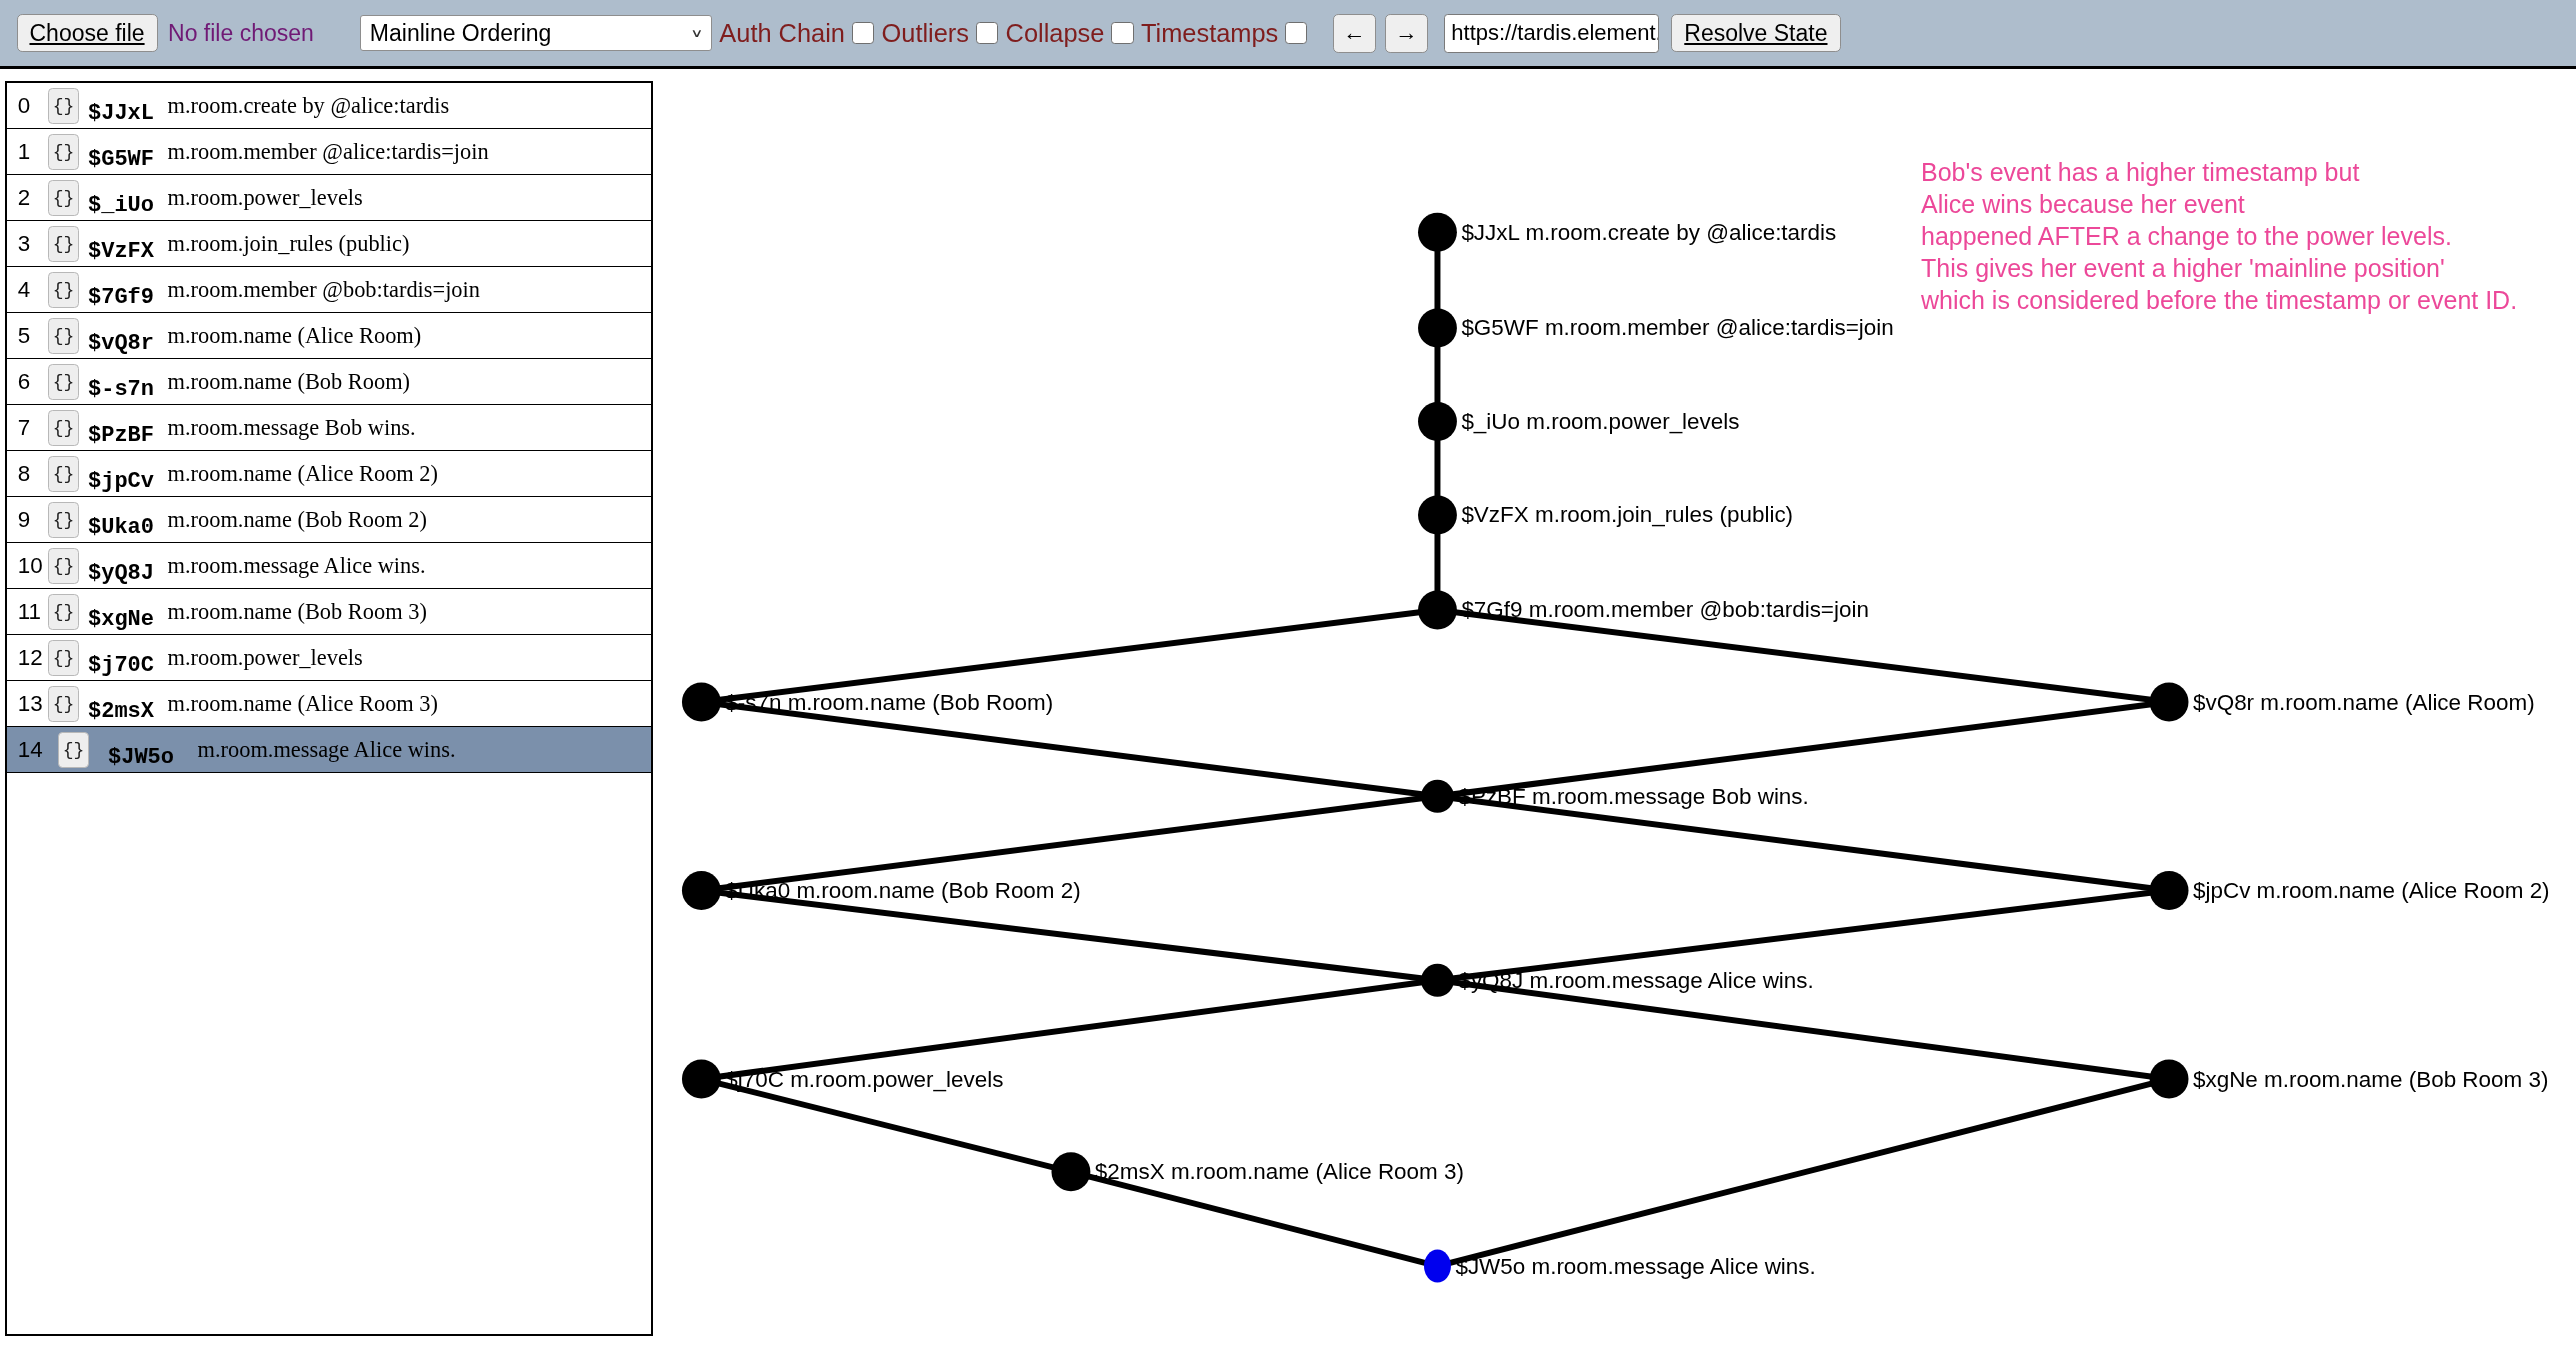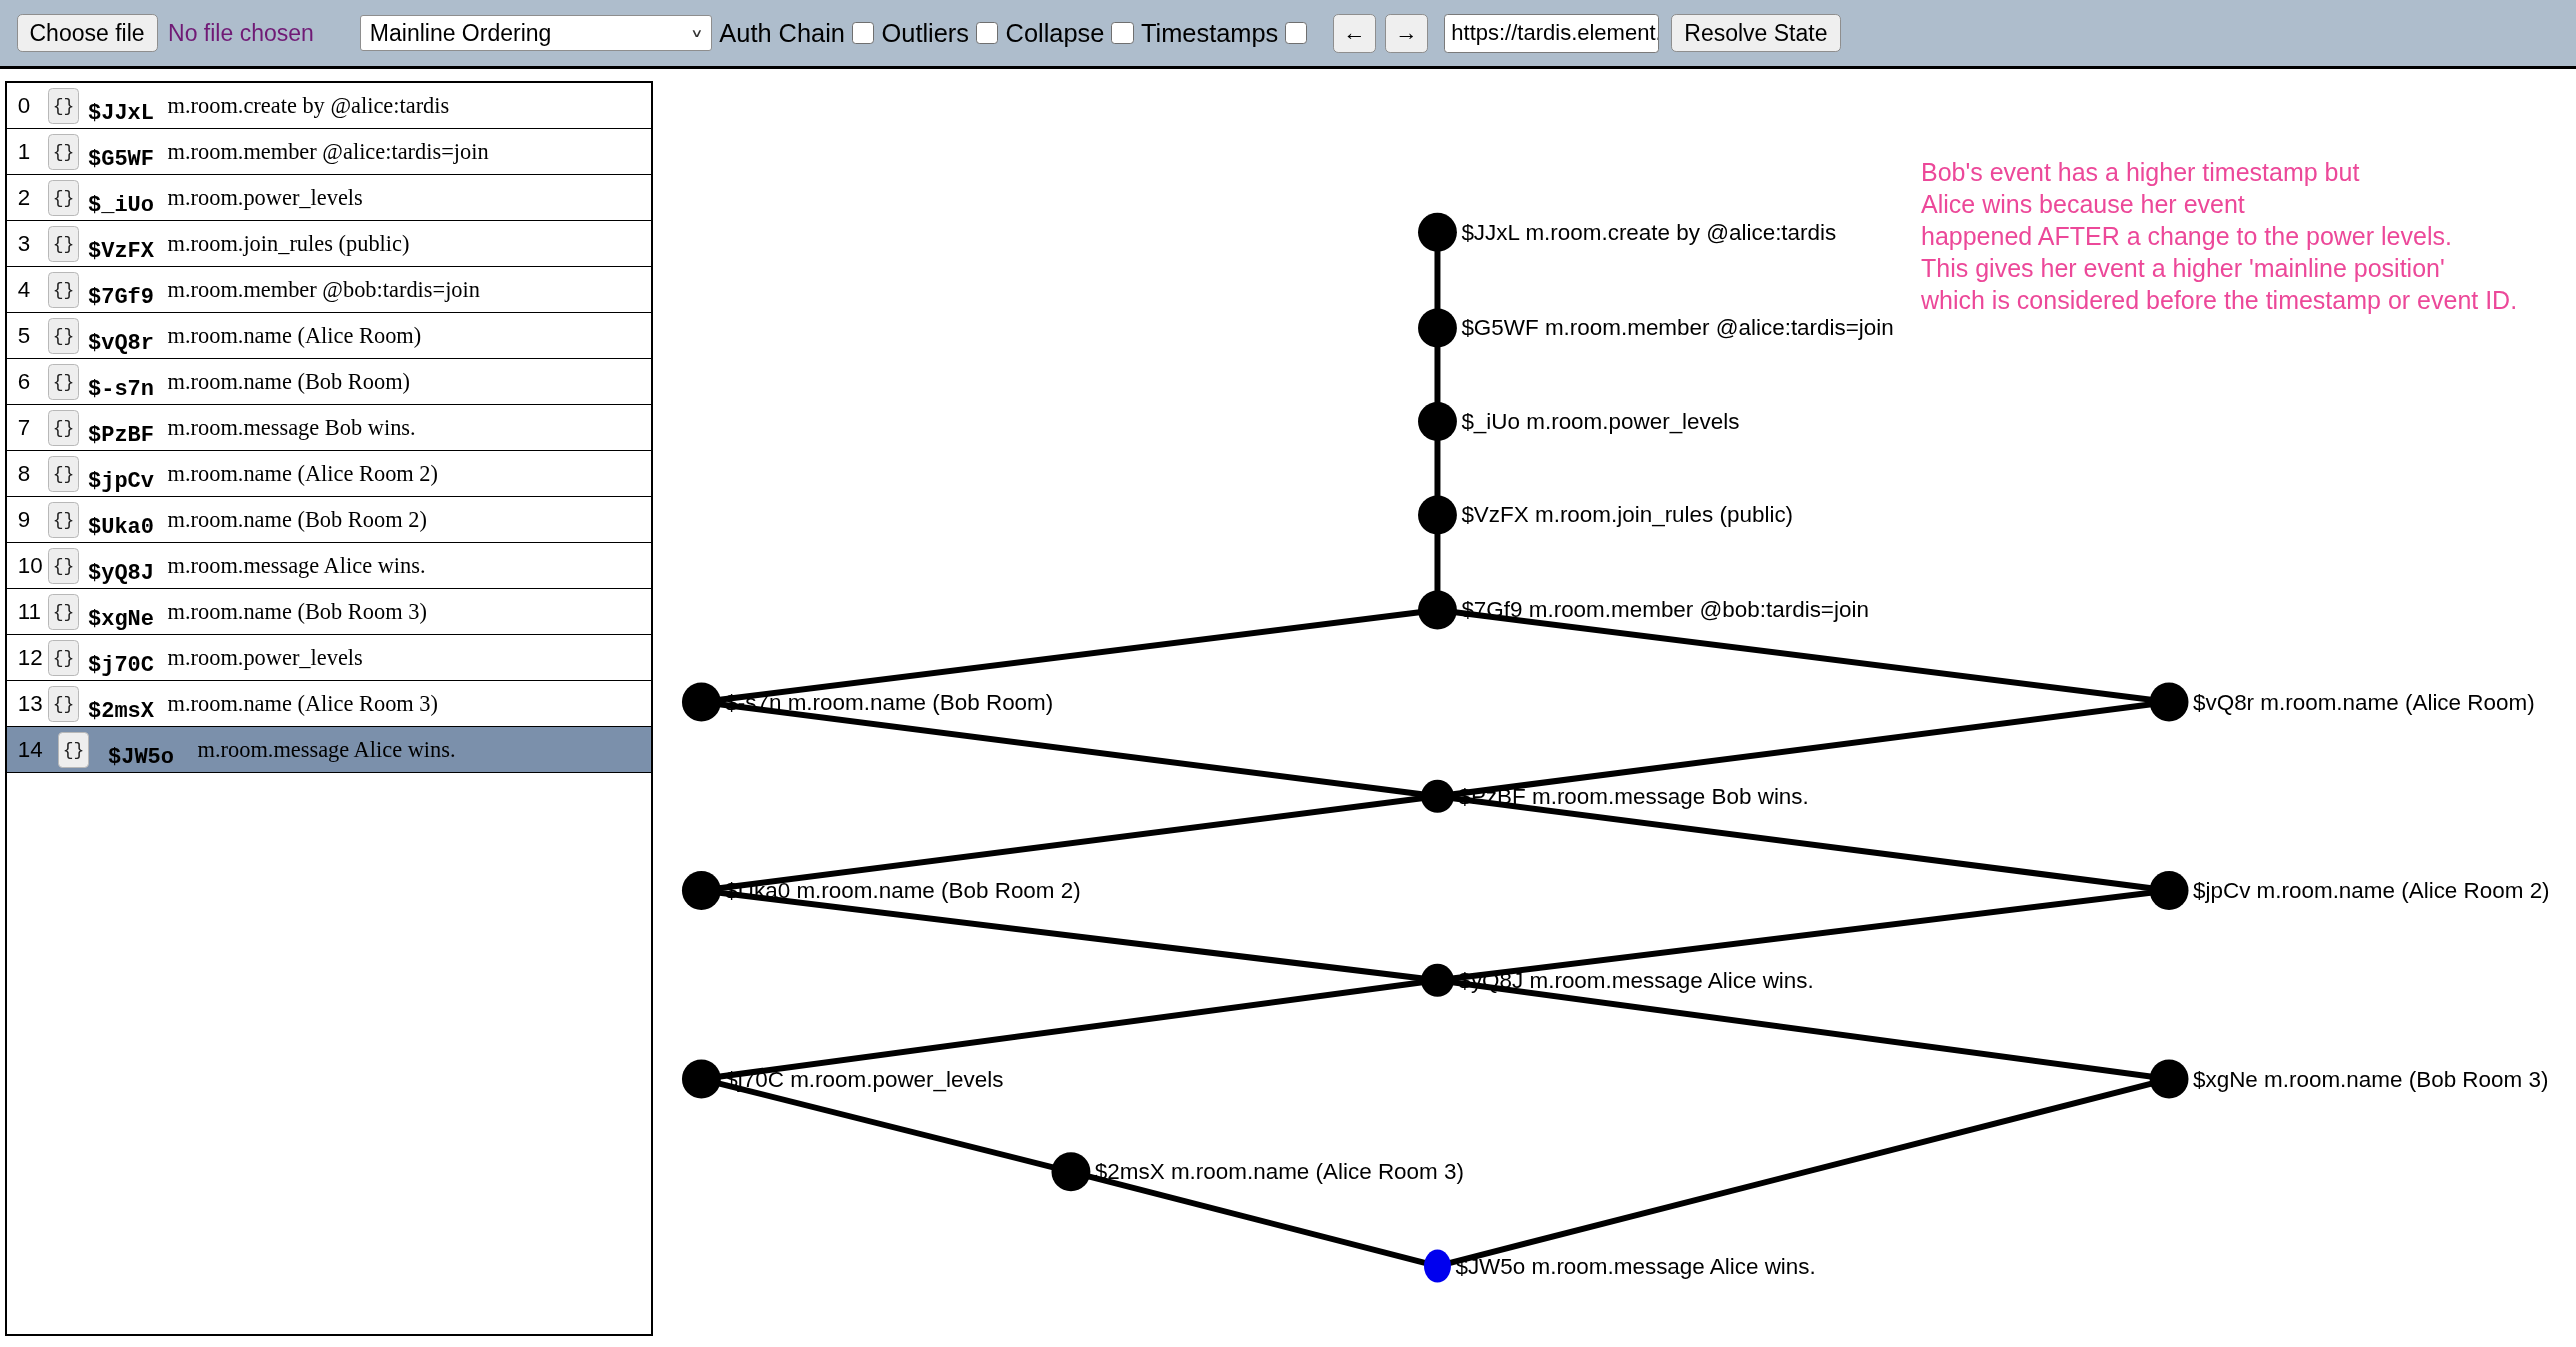--- a/index.html
+++ b/index.html
@@ -33,20 +33,21 @@
   .tb-btn {
     font-family: "Liberation Sans", sans-serif;
     font-size: 23px;
     background: #efefef;
     border: 1.5px solid #8e8e8e;
     border-radius: 5.2px;
     padding: 6.7px 12px;
     color: #000;
     line-height: 1;
     white-space: nowrap;
+    text-decoration: underline;
   }
   .tb-text {
     font-size: 23px;
     color: #701a75;
     white-space: nowrap;
     margin-left: 10.5px;
   }
   .tb-select {
     margin-left: 46px;
     width: 352px;
@@ -63,21 +64,21 @@
     color: #000;
     text-align: center;
   }
   .tb-select .chev {
     font-size: 18px;
     transform: scaleY(0.65);
     color: #333;
   }
   .tb-label {
     font-size: 25.4px;
-    color: #000000;
+    color: #7f1d1d;
     margin-left: 7.5px;
     white-space: nowrap;
   }
   .tb-check {
     width: 22.4px;
     height: 22.4px;
     background: #ffffff;
     border: 1.5px solid #6f6f6f;
     border-radius: 3.7px;
     margin-left: 6.7px;

